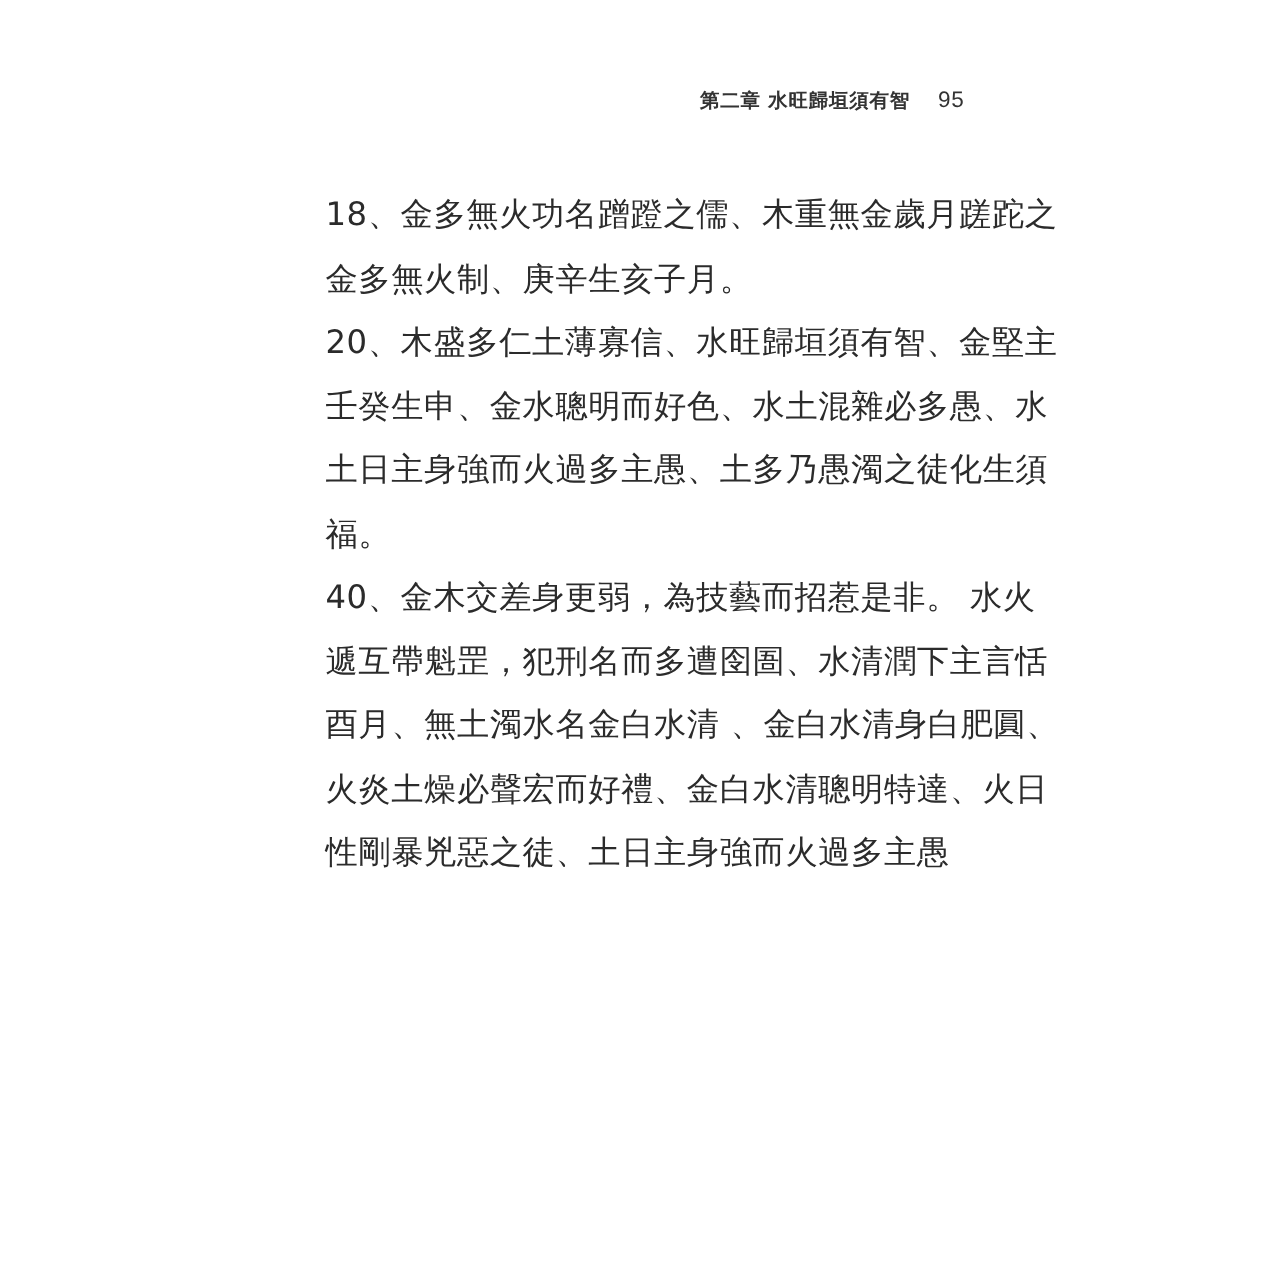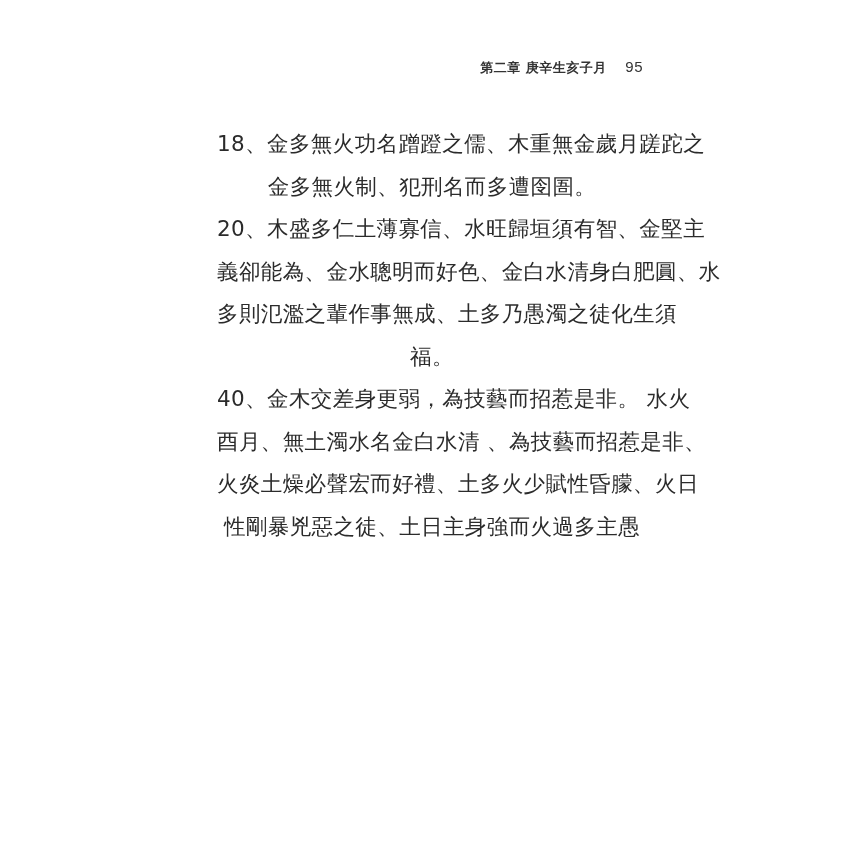--- a/index.html
+++ b/index.html
@@ -45,45 +45,45 @@
       width: 430px;
     }
     .line {
       height: 42.5px;
       line-height: 42.5px;
       font-size: 21.5px;
       white-space: nowrap;
       font-family: "DejaVu Sans", "Liberation Sans", sans-serif;
       color: #2b2b2b;
       letter-spacing: 0.4px;
-      text-align: center;
     }
   </style>
 </head>
 <body>
 
 <div class="page">
   <div class="running-header">
-    <span class="chapter">第二章 庚辛生亥子月</span>
+    <span class="chapter">第二章 水旺歸垣須有智</span>
     <span class="page-number">95</span>
   </div>
 
   <div class="body-text">
     <div class="paragraph">
       <div class="line">18、金多無火功名蹭蹬之儒、木重無金歲月蹉跎之</div>
-      <div class="line">金多無火制、犯刑名而多遭囹圄。</div>
+      <div class="line">金多無火制、庚辛生亥子月。</div>
     </div>
     <div class="paragraph">
       <div class="line">20、木盛多仁土薄寡信、水旺歸垣須有智、金堅主</div>
-      <div class="line">義卻能為、金水聰明而好色、金白水清身白肥圓、水</div>
-      <div class="line">多則氾濫之輩作事無成、土多乃愚濁之徒化生須</div>
+      <div class="line">壬癸生申、金水聰明而好色、水土混雜必多愚、水</div>
+      <div class="line">土日主身強而火過多主愚、土多乃愚濁之徒化生須</div>
       <div class="line">福。</div>
     </div>
     <div class="paragraph">
       <div class="line">40、金木交差身更弱，為技藝而招惹是非。 水火</div>
+      <div class="line">遞互帶魁罡，犯刑名而多遭囹圄、水清潤下主言恬</div>
     </div>
     <div class="paragraph">
-      <div class="line">酉月、無土濁水名金白水清 、為技藝而招惹是非、</div>
-      <div class="line">火炎土燥必聲宏而好禮、土多火少賦性昏朦、火日</div>
+      <div class="line">酉月、無土濁水名金白水清 、金白水清身白肥圓、</div>
+      <div class="line">火炎土燥必聲宏而好禮、金白水清聰明特達、火日</div>
       <div class="line">性剛暴兇惡之徒、土日主身強而火過多主愚</div>
     </div>
   </div>
 </div>
 
 </body></html>

